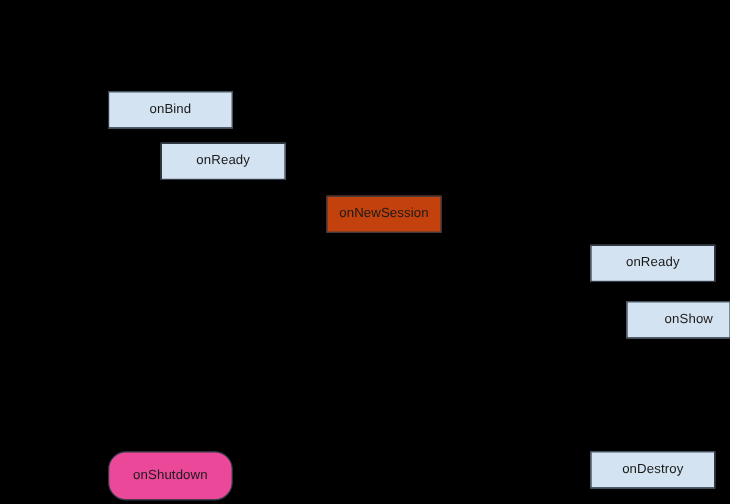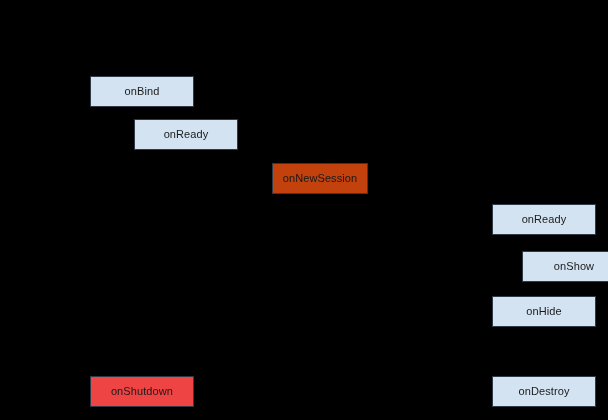--- a/index.html
+++ b/index.html
@@ -49,22 +49,19 @@
     </div>
     <div class="node" style="left: 272px; top: 163px; width: 96px; height: 31px; background: #c2410c; border-color: rgb(46, 58, 70); color: rgb(26, 26, 26);">
       <span class="node-label">onNewSession</span>
     </div>
     <div class="node" style="left: 492px; top: 204px; width: 104px; height: 31px; background: rgb(212, 227, 242); border-color: rgb(46, 58, 70); color: rgb(26, 26, 26);">
       <span class="node-label">onReady</span>
     </div>
     <div class="node" style="left: 492px; top: 251px; width: 104px; height: 31px; background: rgb(212, 227, 242); border-color: rgb(46, 58, 70); color: rgb(26, 26, 26); margin-left: 30px;">
       <span class="node-label">onShow</span>
     </div>
-    <div class="node" style="left: 492px; top: 296px; width: 104px; height: 31px; background: rgb(212, 227, 242); border-color: rgb(46, 58, 70); color: rgb(26, 26, 26);">
-      <span class="node-label">onHide</span>
-    </div>
-    <div class="node" style="left: 90px; top: 376px; width: 104px; height: 31px; background: #ef4444; border-color: rgb(46, 58, 70); color: rgb(26, 26, 26);">
+    <div class="node" style="left: 90px; top: 376px; width: 104px; height: 41px; background: #ec4899; border-color: rgb(46, 58, 70); color: rgb(26, 26, 26); border-radius: 15px;">
       <span class="node-label">onShutdown</span>
     </div>
     <div class="node" style="left: 492px; top: 376px; width: 104px; height: 31px; background: rgb(212, 227, 242); border-color: rgb(46, 58, 70); color: rgb(26, 26, 26); align-items: center;">
       <span class="node-label">onDestroy</span>
     </div>
   </div>
 
 </body></html>

